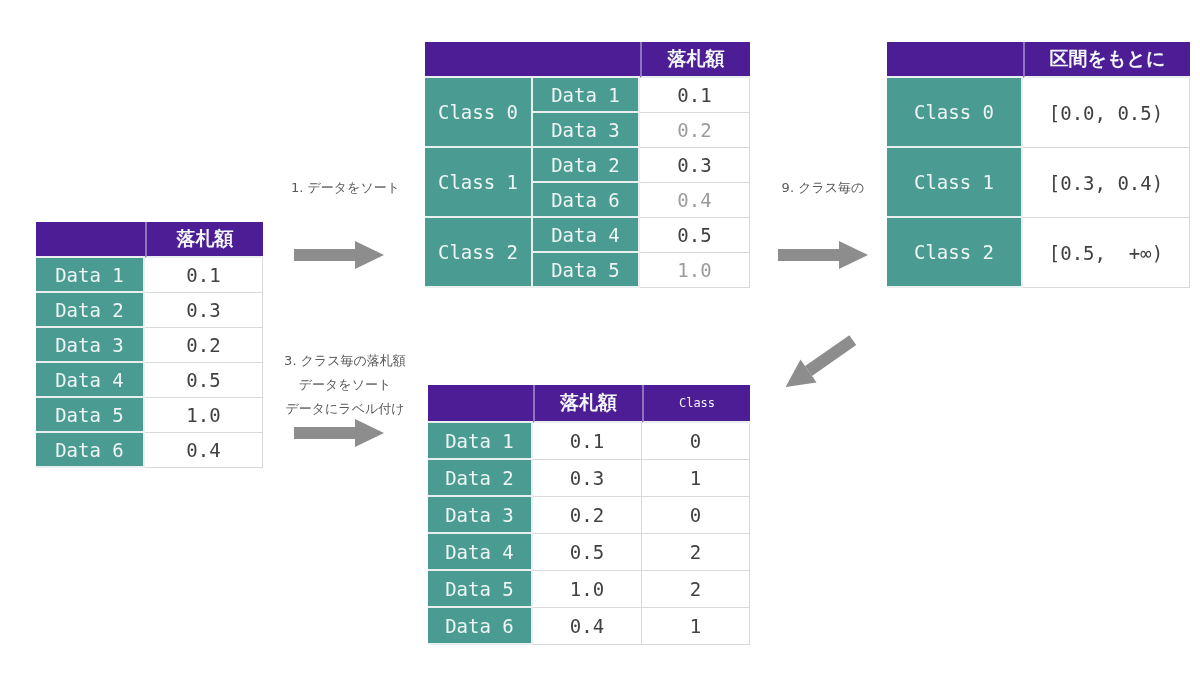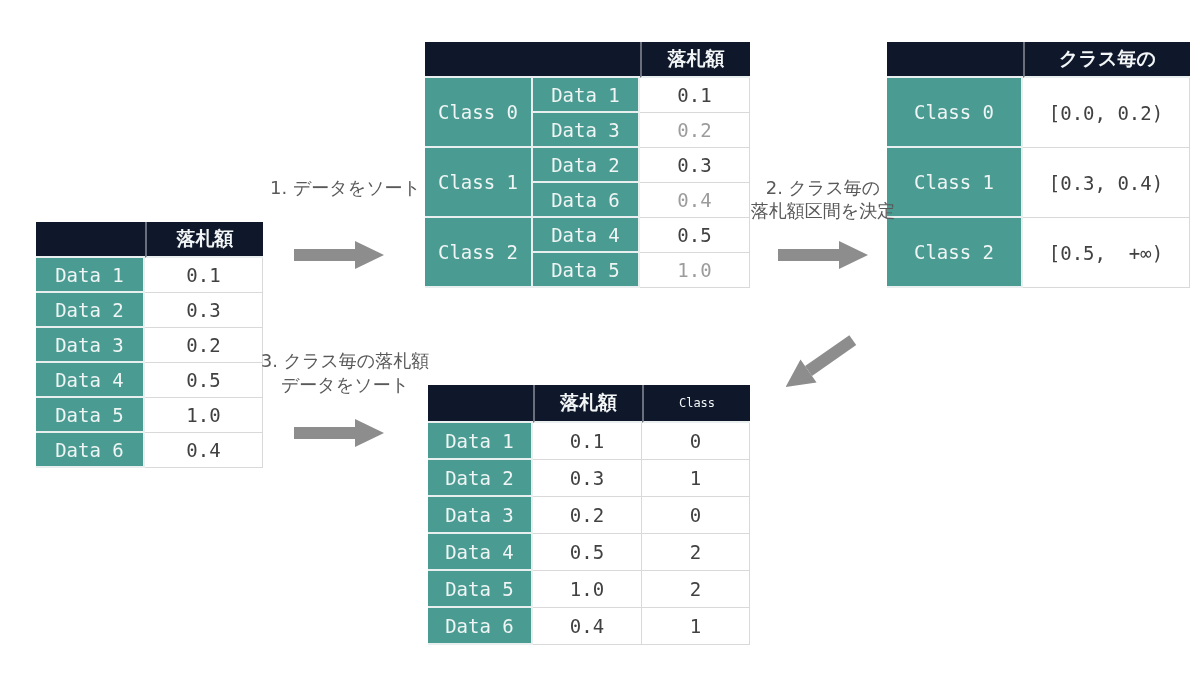--- a/index.html
+++ b/index.html
@@ -20,21 +20,21 @@
   .tbl th, .tbl td {
     box-sizing: border-box;
     padding: 0;
     margin: 0;
     text-align: center;
     vertical-align: middle;
     overflow: hidden;
   }
   
   .hdr {
-    background: #0f172a;
+    background: #4c1d95;
     color: #f3f6f6;
     font-size: 19px;
     font-weight: bold;
     border-bottom: 2px solid #e9efee;
   }
   .hdr.divided { border-left: 2px solid rgba(255,255,255,0.38); }
   .hdr.mono { font-family: "DejaVu Sans Mono", "Liberation Mono", monospace; font-weight: normal; font-size: 12px; }
   
   .lbl {
     background: #4a9c92;
@@ -52,21 +52,21 @@
     font-size: 19px;
     border-bottom: 1px solid #d9d9d9;
     border-right: 1px solid #d9d9d9;
     white-space: pre;
   }
   .val.muted { color: #9c9c9c; }
   
   .note {
     position: absolute;
     color: #595959;
-    font-size: 18px;
+    font-size: 13px;
     line-height: 23px;
     text-align: center;
   }
   .arrow { position: absolute; }
 </style>
 </head>
 <body>
 
 <div class="canvas">
 
@@ -153,27 +153,27 @@
   </table>
 
   <table class="tbl" style="left:887px; top:42px; width:303px;">
     <colgroup>
         <col style="width:136px">
         <col style="width:167px">
       </colgroup>
     <thead>
       <tr style="height:36px">
         <th class="hdr"></th>
-        <th class="hdr divided">クラス毎の</th>
+        <th class="hdr divided">区間をもとに</th>
       </tr>
     </thead>
     <tbody>
       <tr style="height:70px">
         <td class="lbl">Class 0</td>
-        <td class="val">[0.0, 0.2)</td>
+        <td class="val">[0.0, 0.5)</td>
       </tr>
       <tr style="height:70px">
         <td class="lbl">Class 1</td>
         <td class="val">[0.3, 0.4)</td>
       </tr>
       <tr style="height:70px">
         <td class="lbl">Class 2</td>
         <td class="val">[0.5,  +∞)</td>
       </tr>
     </tbody>
@@ -228,31 +228,31 @@
 
   <div class="note" style="left:258px; top:176px; width:175px;">
     <div>1. データをソート</div>
   </div>
   <svg class="arrow" style="left:294px; top:241px;" width="90" height="28" viewBox="0 0 90 28">
     <rect x="0" y="8" width="61" height="12" fill="#8d8d8d"></rect>
     <polygon points="61,0 90,14 61,28" fill="#8d8d8d"></polygon>
   </svg>
 
   <div class="note" style="left:748px; top:176px; width:150px;">
-    <div>2. クラス毎の</div>
-    <div>落札額区間を決定</div>
+    <div>9. クラス毎の</div>
   </div>
   <svg class="arrow" style="left:778px; top:241px;" width="90" height="28" viewBox="0 0 90 28">
     <rect x="0" y="8" width="61" height="12" fill="#8d8d8d"></rect>
     <polygon points="61,0 90,14 61,28" fill="#8d8d8d"></polygon>
   </svg>
 
   <div class="note" style="left:255px; top:349px; width:180px; line-height:24px;text-align:center;">
     <div>3. クラス毎の落札額</div>
     <div>データをソート</div>
+    <div>データにラベル付け</div>
   </div>
   <svg class="arrow" style="left:294px; top:419px;" width="90" height="28" viewBox="0 0 90 28">
     <rect x="0" y="8" width="61" height="12" fill="#8d8d8d"></rect>
     <polygon points="61,0 90,14 61,28" fill="#8d8d8d"></polygon>
   </svg>
 
   <svg class="arrow" style="left:774px; top:324px;" width="92" height="78" viewBox="0 0 92 78">
     <g transform="rotate(145 46 39)">
       <rect x="6" y="33" width="54" height="12" fill="#8d8d8d"></rect>
       <polygon points="60,25 88,39 60,53" fill="#8d8d8d"></polygon>

